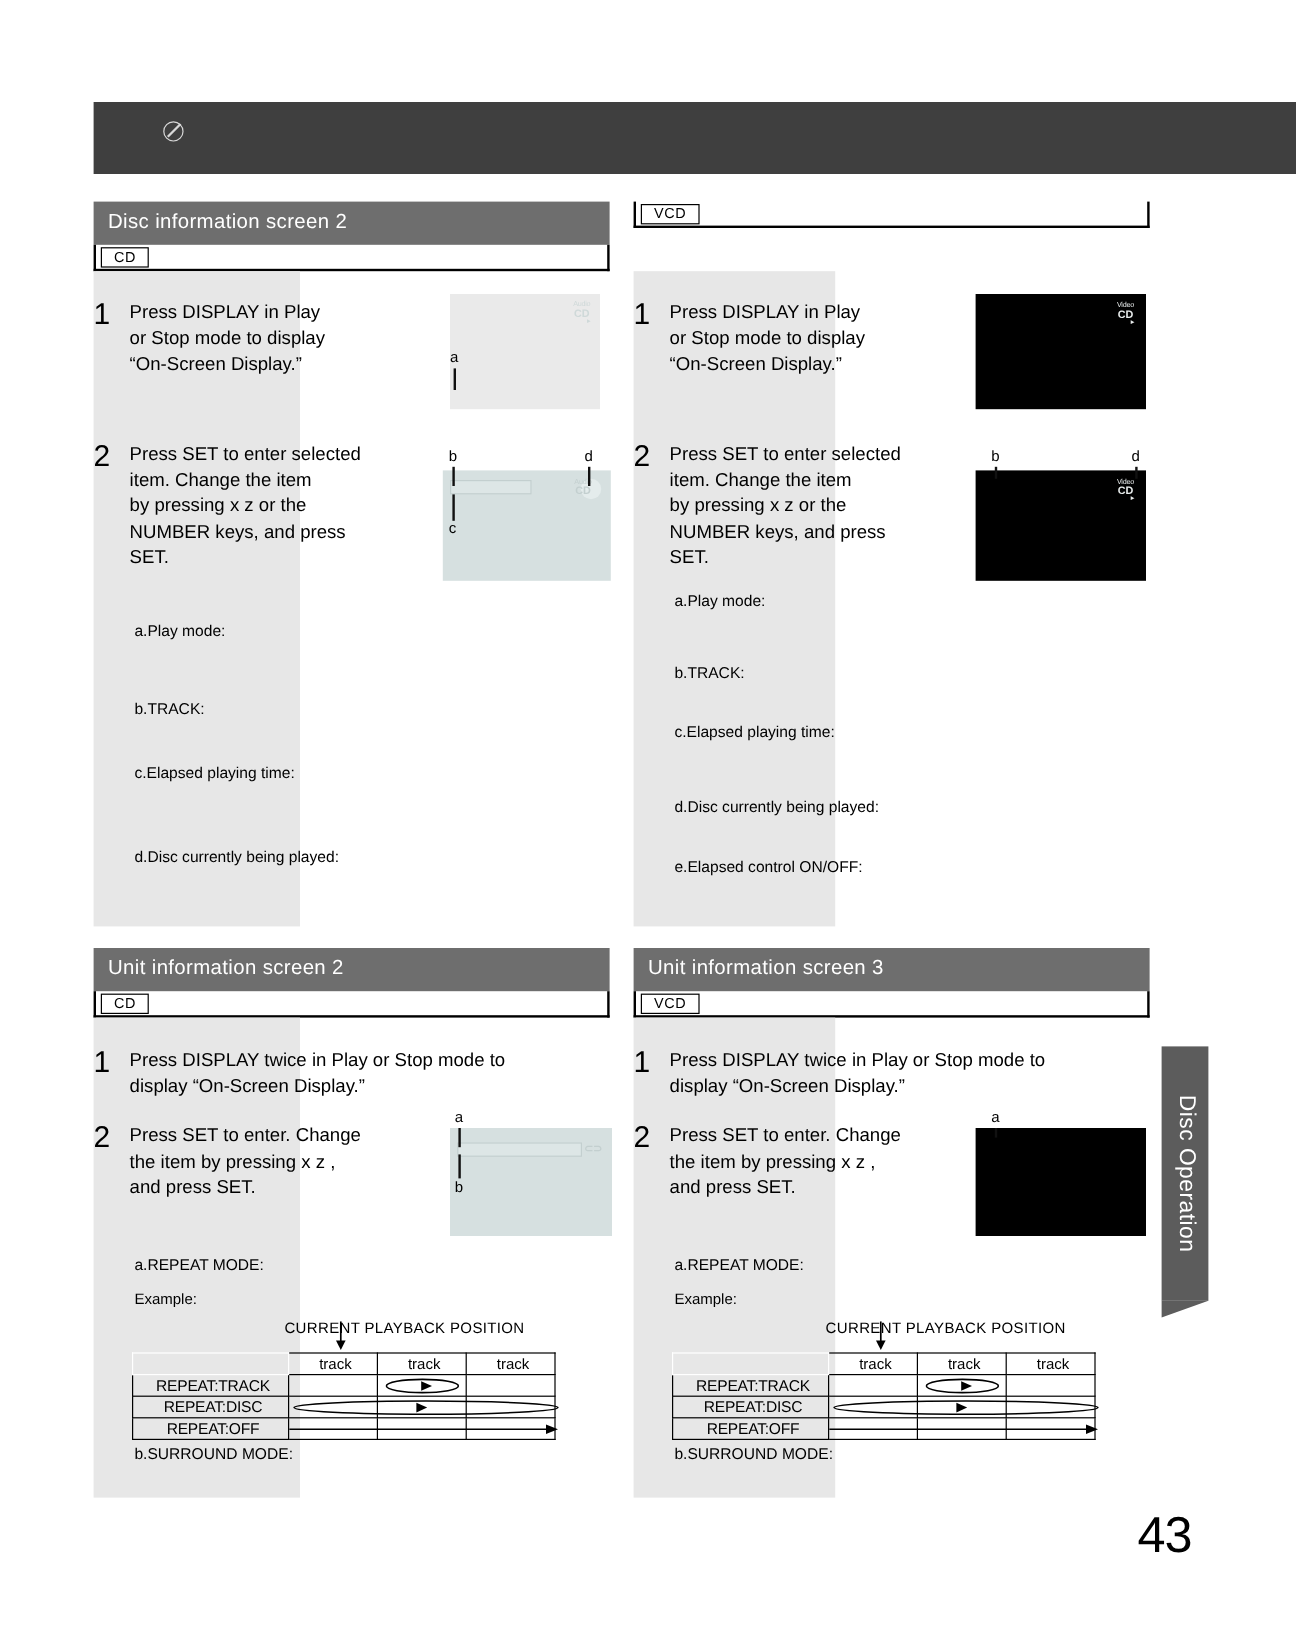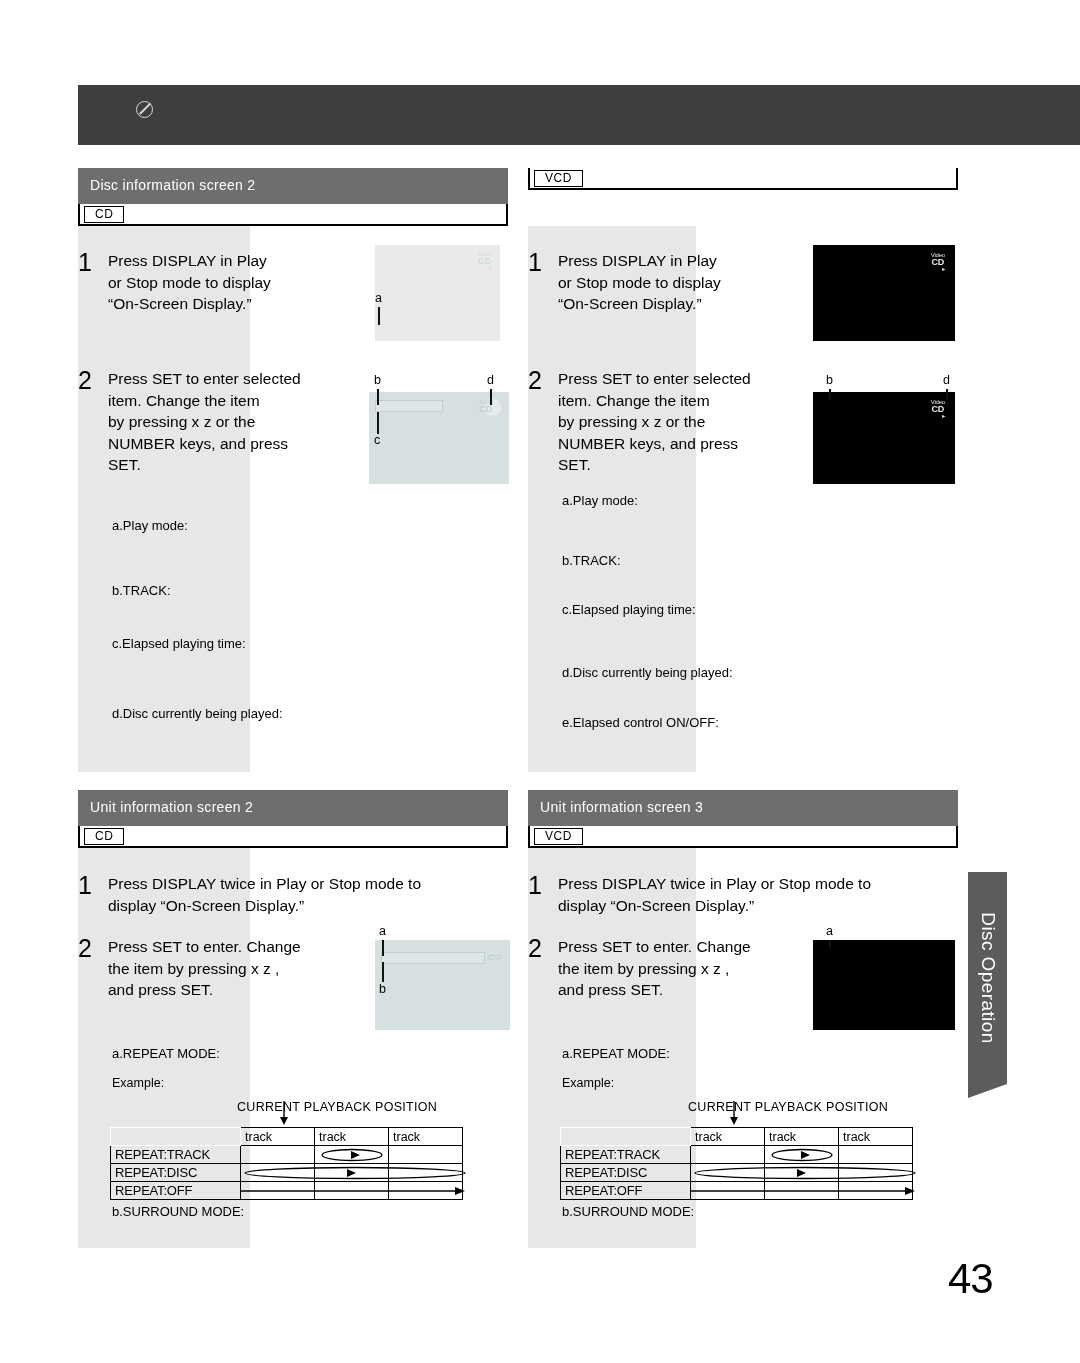--- a/index.html
+++ b/index.html
@@ -45,21 +45,21 @@
     background: #d8d8d8;
     transform: translateX(-50%) rotate(45deg);
     transform-origin: center;
   }
 
   
   .panel { position: absolute; }
   .panel-title {
     background: #6e6e6e;
     color: #ffffff;
-    font-size: 14px;
+    font-size: 17px;
     letter-spacing: .3px;
     padding: 7px 0 9px 12px;
     box-sizing: border-box;
     height: 36px;
     line-height: 20px;
   }
   .disc-tag-row {
     border: 2px solid #000;
     border-top: none;
     height: 22px;
@@ -180,21 +180,21 @@
     left: 0;
     bottom: -14px;
     width: 0; height: 0;
     border-left: 39px solid #5c5c5c;
     border-bottom: 14px solid transparent;
   }
 
   
   .example-label { position: absolute; font-size: 12.5px; }
   .cpp-label { position: absolute; font-size: 12.5px; letter-spacing: .3px; }
-  .rtable { position: absolute; }
+  .rtable { position: absolute; text-align: center; }
   .rtable table { border-collapse: collapse; }
   .rtable td {
     border: 1.5px solid #000;
     font-size: 13px;
     height: 18px;
     padding: 0 0 0 4px;
     box-sizing: border-box;
     position: relative;
   }
   .rtable td.lab { width: 130px; white-space: nowrap; letter-spacing: -.2px; }

